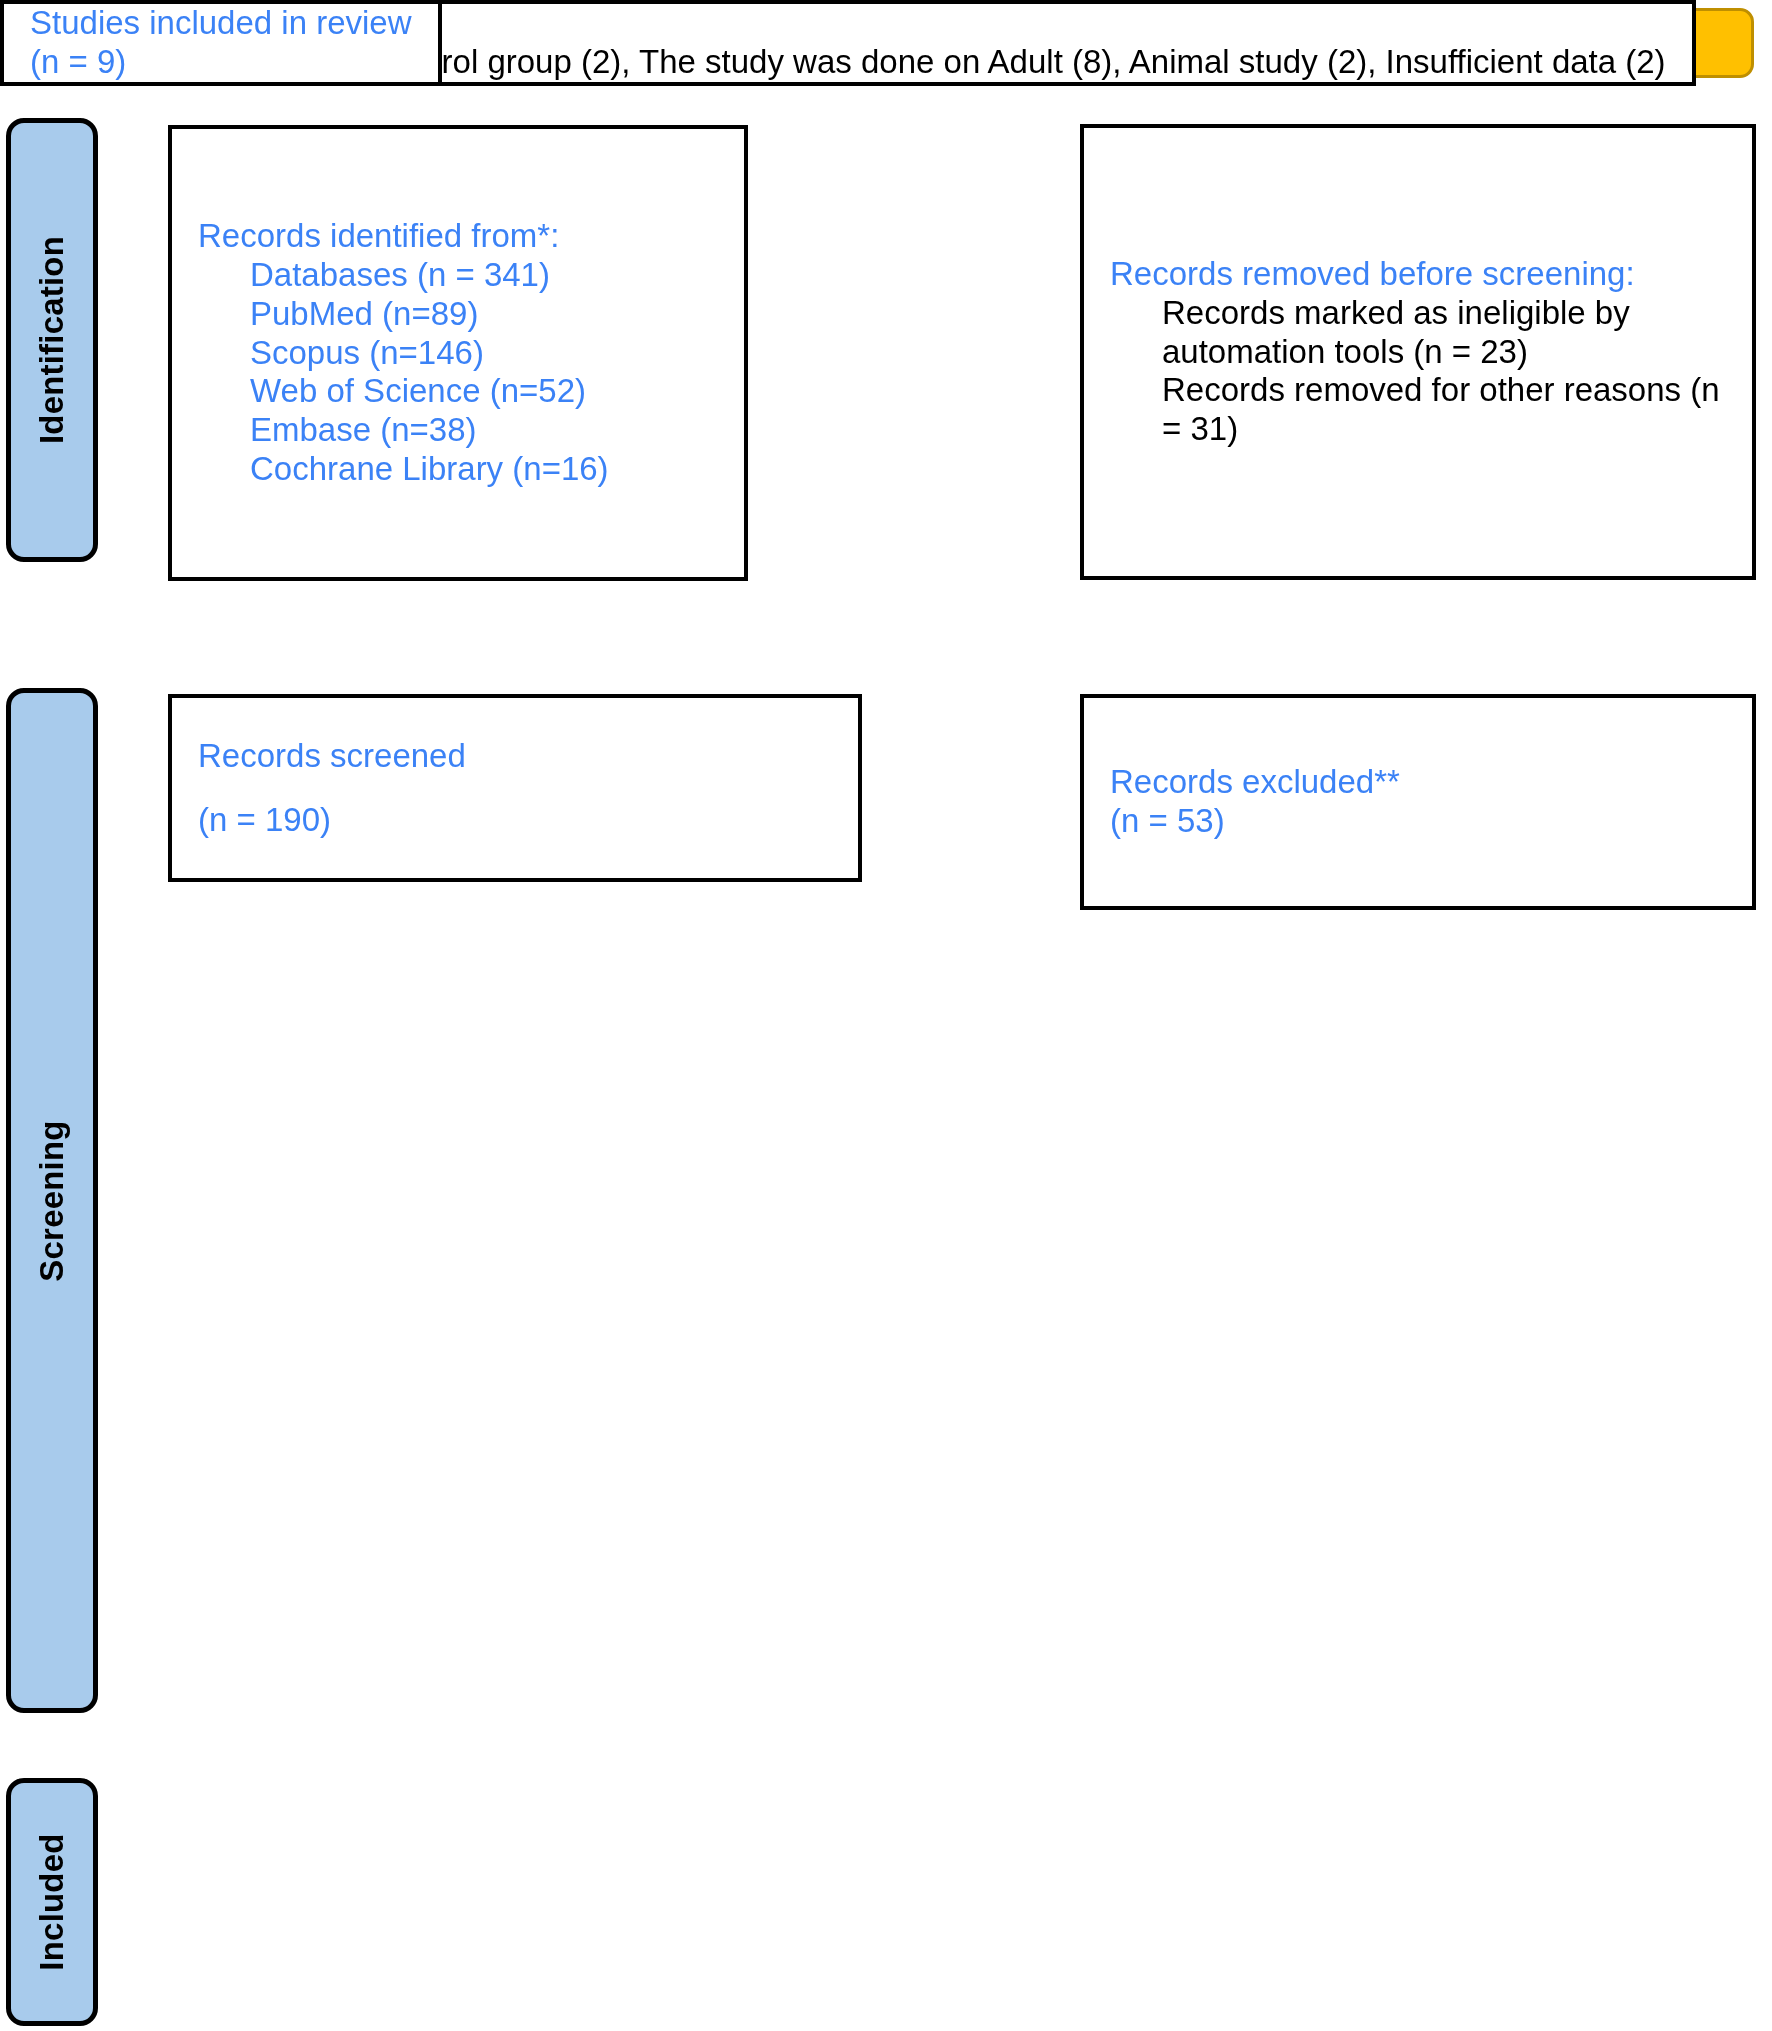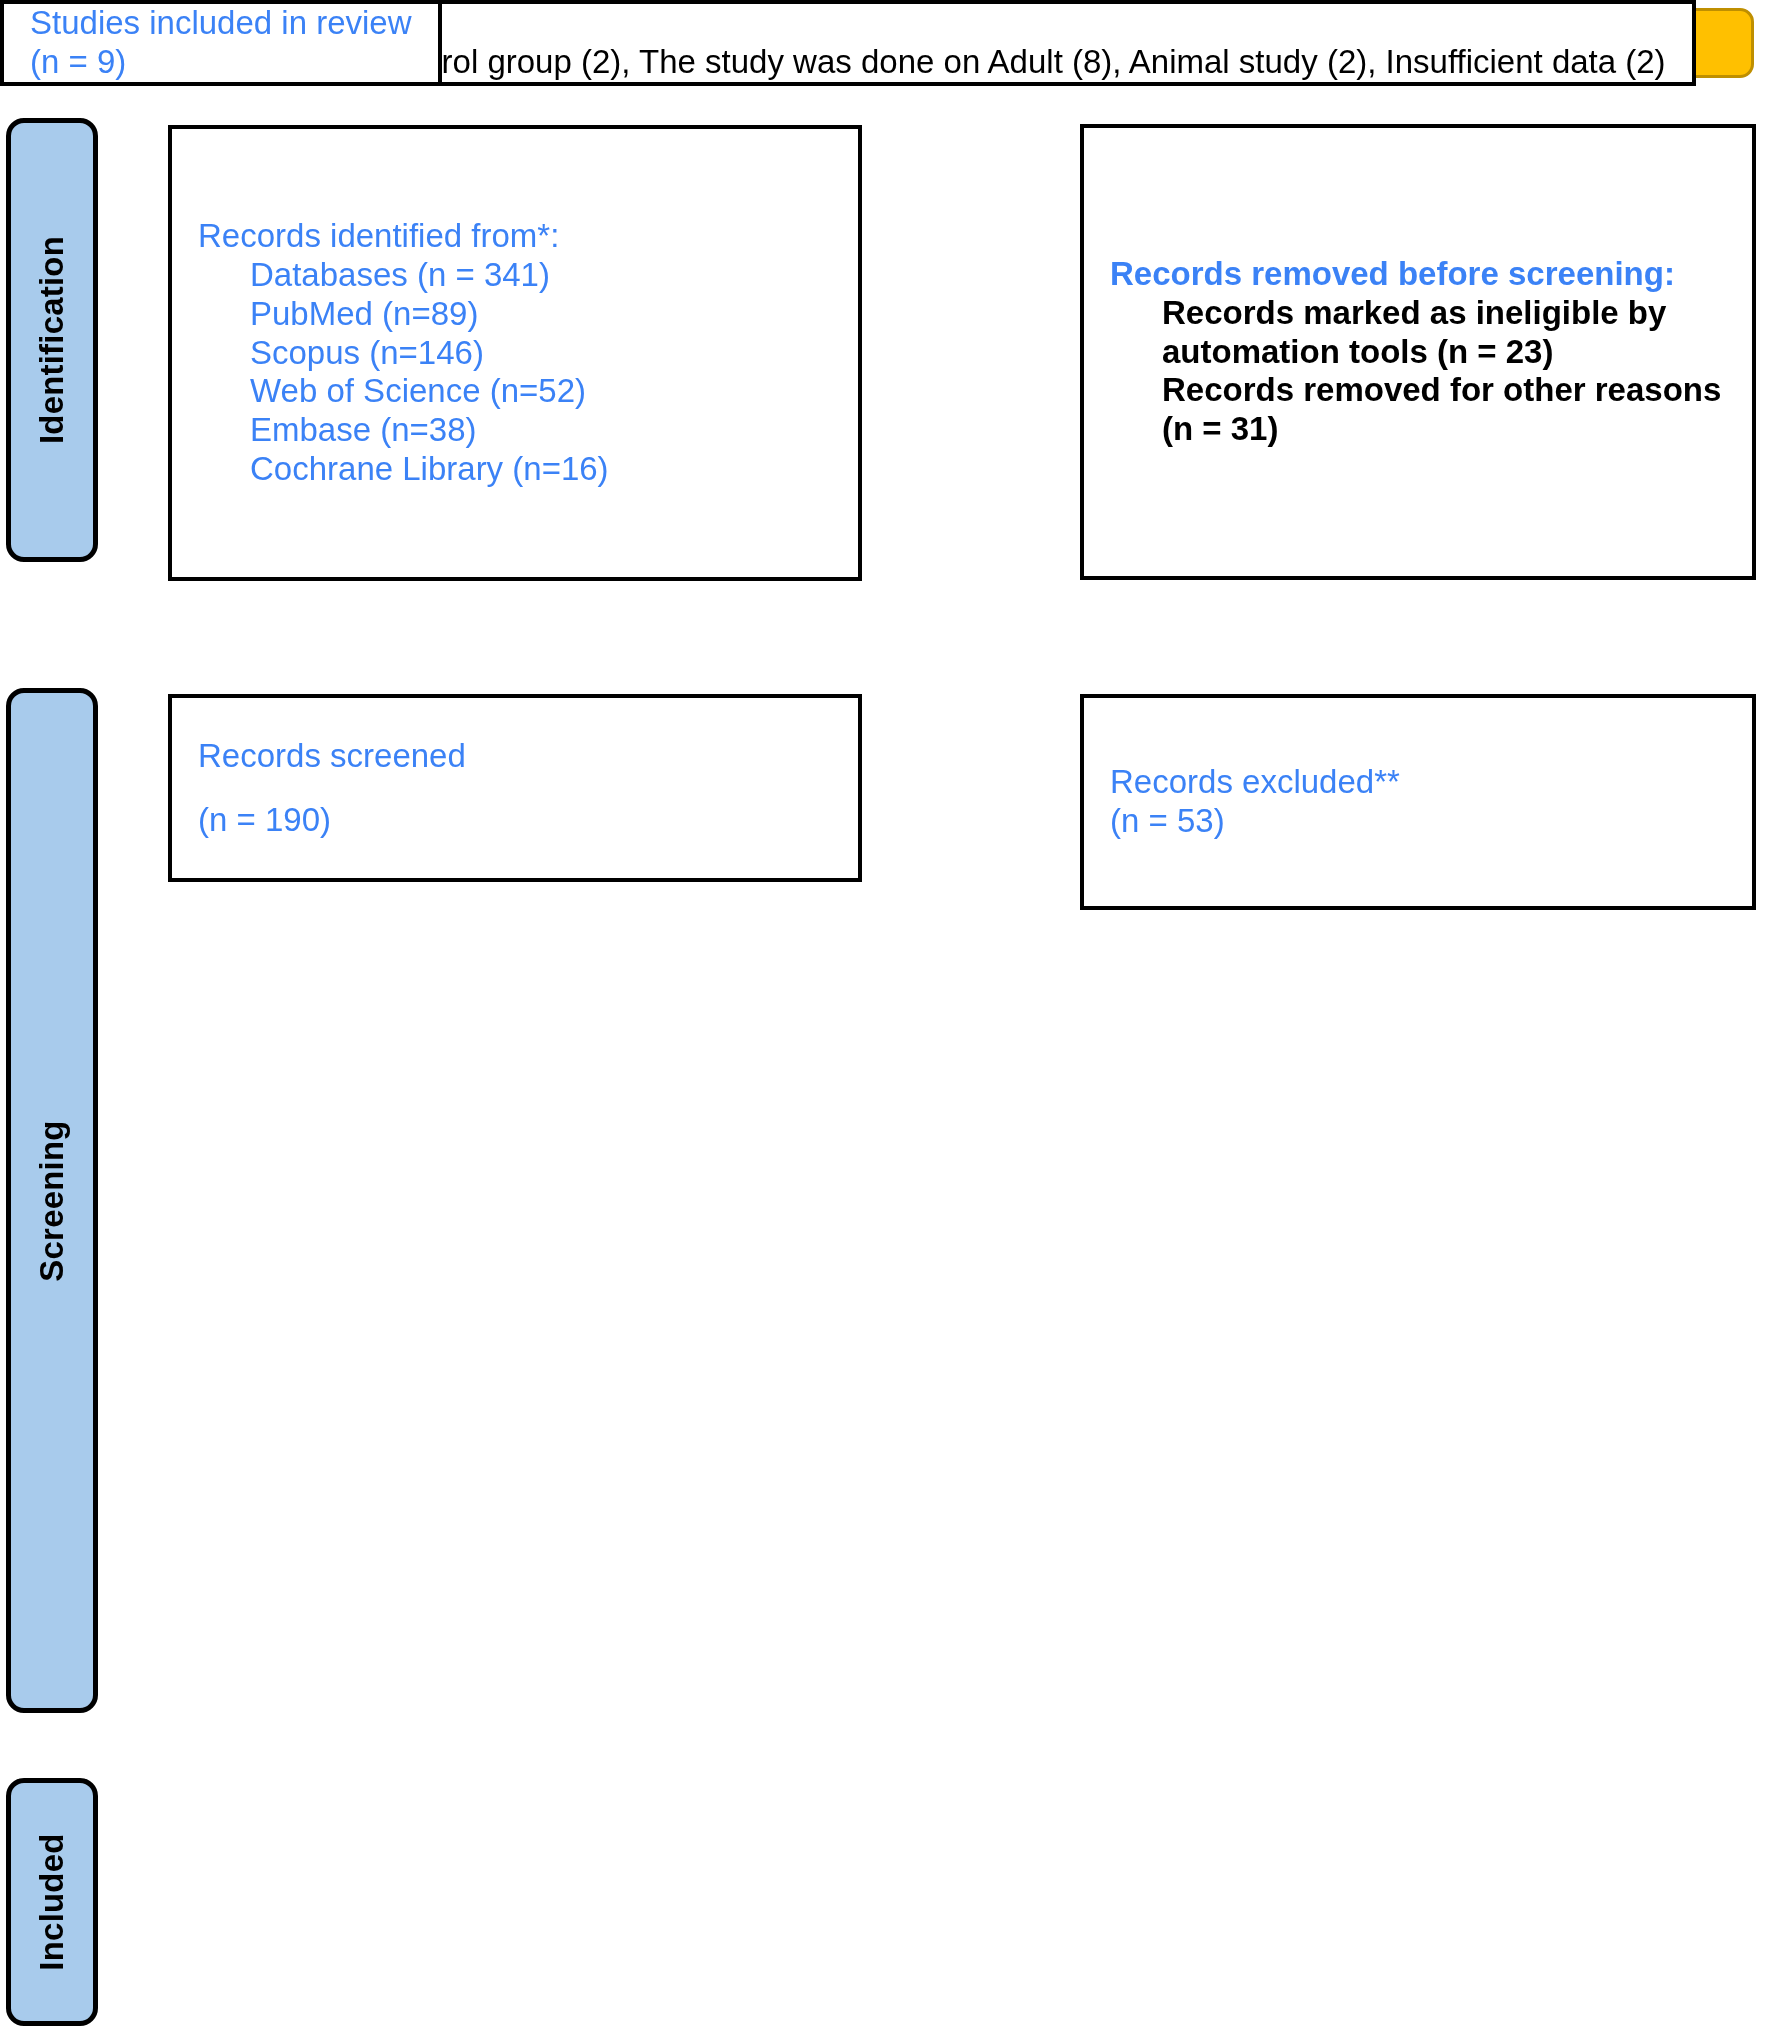--- a/index.html
+++ b/index.html
@@ -89,22 +89,22 @@
   .flowbox .line.indent { padding-left: 52px; }
   .flowbox .wrap {
     font-size: 33px;
     line-height: 1.18;
     color: #000000;
     padding-left: 52px;
     text-indent: 0;
   }
 
   
-  #box-identified      { left: 168px;  top: 125px;  width: 694px;  height: 456px; }
-  #box-removed         { left: 1080px; top: 124px;  width: 676px;  height: 456px; font-weight: bold; }
+  #box-identified      { left: 168px;  top: 125px;  width: 580px;  height: 456px; }
+  #box-removed         { left: 1080px; top: 124px;  width: 676px;  height: 456px; }
   #box-screened        { left: 168px;  top: 694px;  width: 694px;  height: 188px; gap: 25px; }
   #box-excluded        { left: 1080px; top: 694px;  width: 676px;  height: 216px; }
   #box-sought          { left: 168px;  top": 0;     }
   #box-sought          { left: 168px;  top: 999px;  width: 694px;  height: 188px; }
   #box-notretrieved    { left: 1080px; top: 999px;  width: 676px;  height: 188px; }
   #box-assessed        { left: 168px;  top: 1290px; width: 694px;  height: 190px; }
   #box-reportsexcluded { left: 1080px; top: 1290px; width: 676px;  height: 400px; }
   #box-included        { left: 168px;  top: 1785px; width: 694px;  height: 240px; }
 
   /* ---------- Connectors ---------- */

